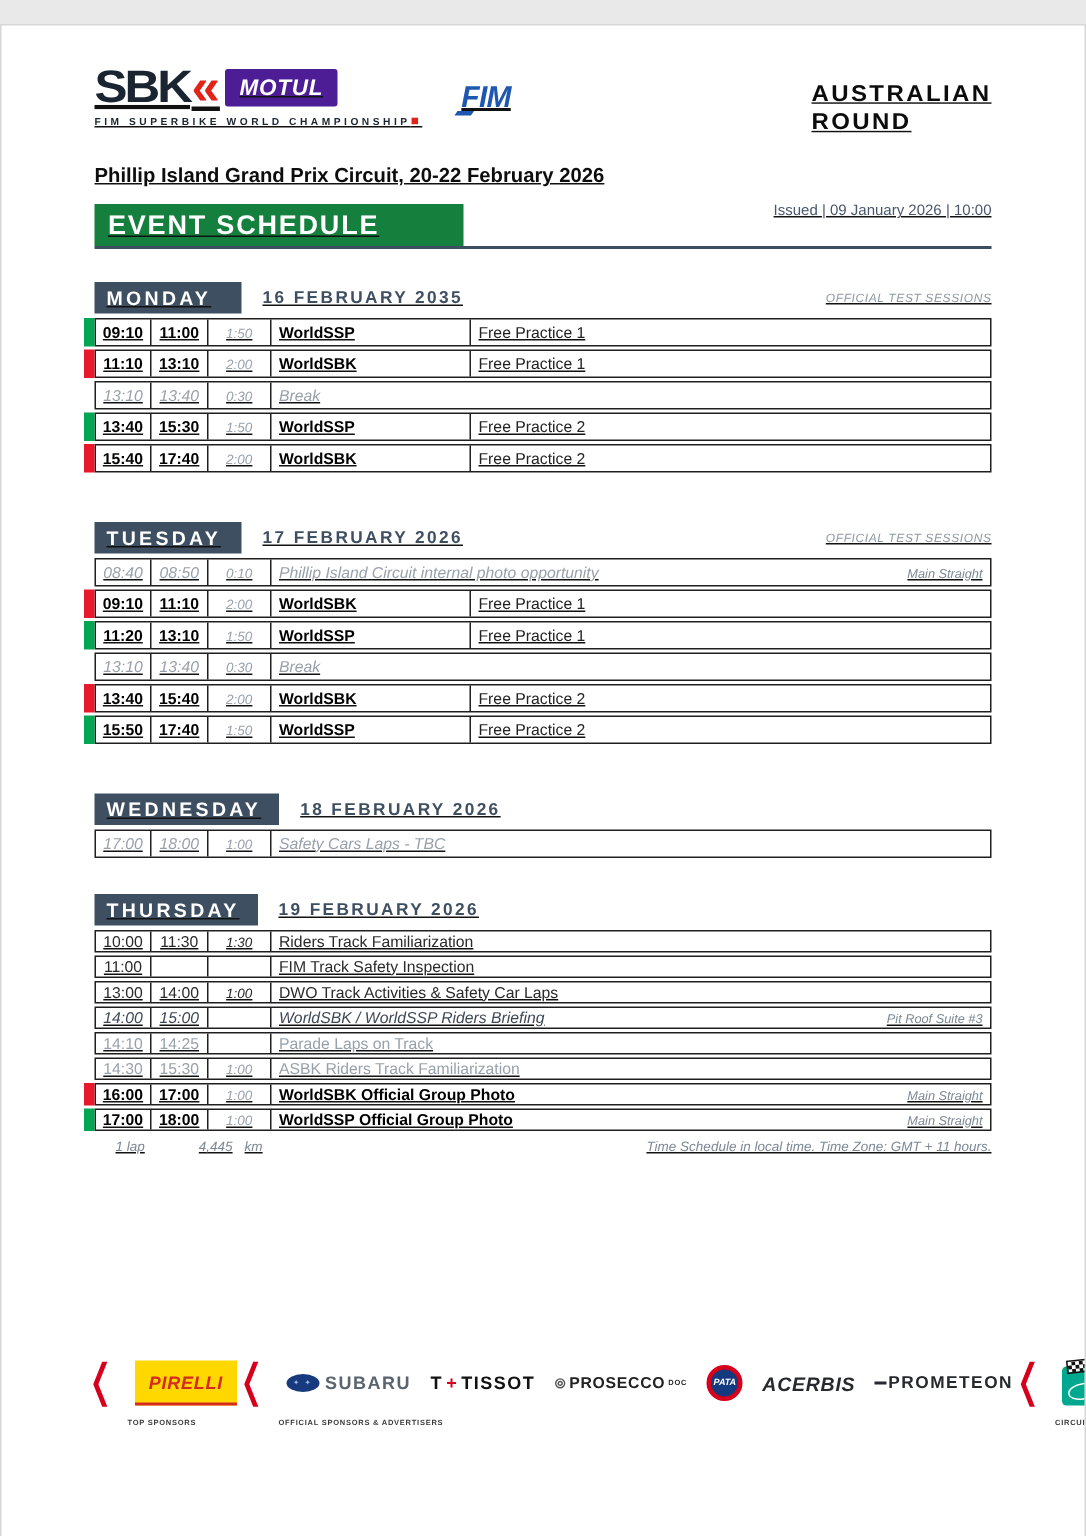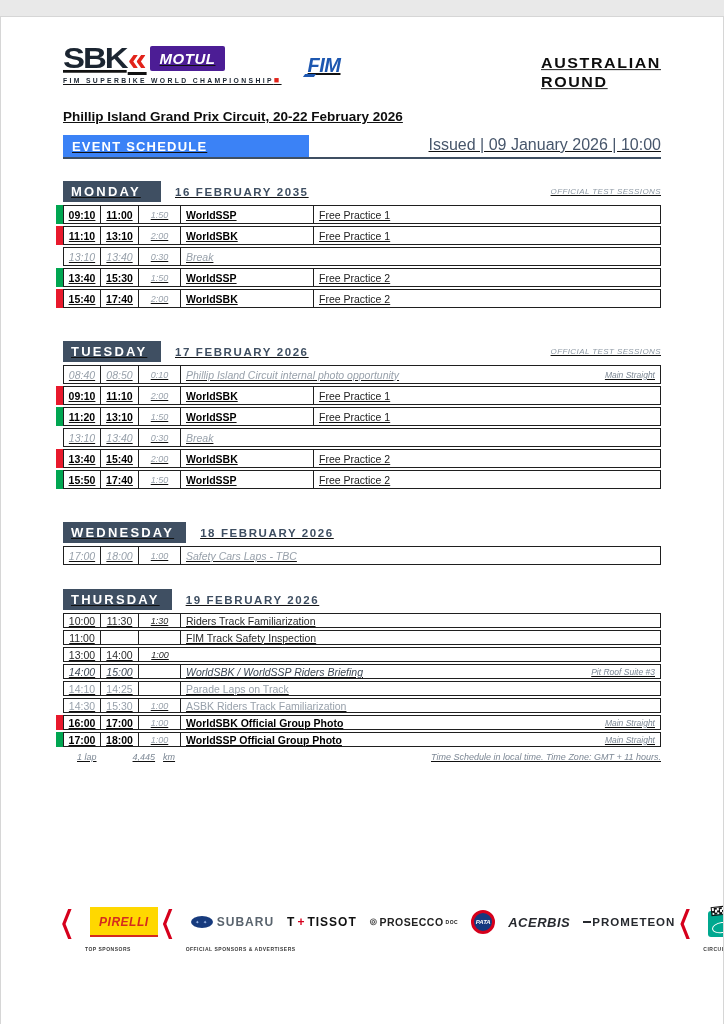--- a/index.html
+++ b/index.html
@@ -19,22 +19,22 @@
   .sbk-chevron { color:#e2231a; font-size:34px; font-weight:800; line-height:0.6; margin:0 3px 0 1px; }
   .motul-box { background:#4c1d95; color:#fff; font-style:italic; font-weight:800; font-size:15px; letter-spacing:.5px; padding:4px 10px; border-radius:2px; }
   .sbk-tagline { font-size:6.8px; font-weight:700; letter-spacing:2.35px; color:#1b2531; margin-top:4px; white-space:nowrap; }
   .sbk-tagline .dot { color:#e2231a; font-size:9px; }
   .fim-mark { margin-top:9px; color:#1d57b0; font-style:italic; font-weight:800; font-size:20px; letter-spacing:-.5px; display:flex; align-items:flex-end; }
   .fim-bar { width:11px; height:3px; background:#1d57b0; transform:skewX(-35deg); margin-right:-7px; margin-top:-8px; }
   .round-title { font-weight:800; font-size:16px; letter-spacing:1.6px; color:#0c0c0c; line-height:1.22; margin-top:8px; transform:scaleY(.95); }
   .event-title { font-weight:700; font-size:13.5px; color:#0d0d0d; margin-top:17px; }
 
   .banner-wrap { margin-top:11px; border-bottom:2px solid #3f4f62; display:flex; justify-content:space-between; align-items:flex-end; }
-  .banner-block { background:#3b82f6; color:#fff; font-weight:600; font-size:13px; letter-spacing:1.2px; padding:4px 10px 3px 9px; width:246px; }
-  .issued { color:#47566b; font-size:16px; padding-bottom:3px; }
+  .banner-block { background:#15803d; color:#fff; font-weight:600; font-size:18px; letter-spacing:1.2px; padding:4px 10px 3px 9px; width:246px; }
+  .issued { color:#47566b; font-size:10px; padding-bottom:18px; }
 
   
   .day { margin-top:22px; }
   .day.gap-lg { margin-top:33px; }
   .day.gap-md { margin-top:24px; }
   .day-head { display:flex; align-items:center; margin-bottom:3px; }
   .day-banner { background:#3f4f62; color:#fff; font-weight:700; font-size:13px; letter-spacing:2.2px; padding:3px 12px 3px 8px; min-width:98px; }
   .day-date { color:#3f4f62; font-weight:700; font-size:11.5px; letter-spacing:1.6px; margin-left:14px; }
   .day-note { margin-left:auto; font-style:italic; font-size:8px; color:#8e99a4; letter-spacing:.4px; }
 
@@ -310,20 +310,23 @@
         <div class="c span">
                   <span>FIM Track Safety Inspection</span>
                 </div>
       </div>
             </div>
             <div class="trow st-regular">
       <div class="tbox">
         <div class="c t">13:00</div>
         <div class="c t">14:00</div>
         <div class="c dur">1:00</div>
+        <div class="c span">
+                  <span>DWO Track Activities &amp; Safety Car Laps</span>
+                </div>
       </div>
             </div>
             <div class="trow st-dark-italic">
       <div class="tbox">
         <div class="c t">14:00</div>
         <div class="c t">15:00</div>
         <div class="c dur"></div>
         <div class="c span">
                   <span>WorldSBK / WorldSSP  Riders Briefing</span>
                   <span class="rnote">Pit Roof Suite #3</span>

